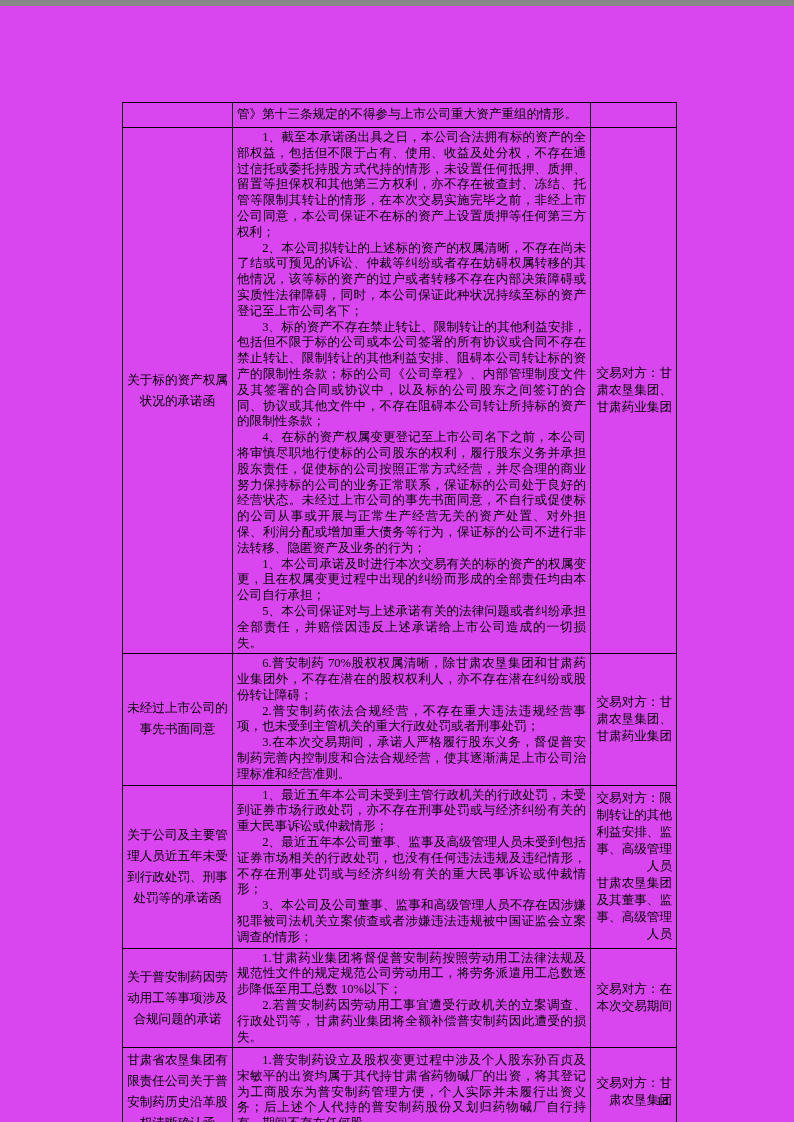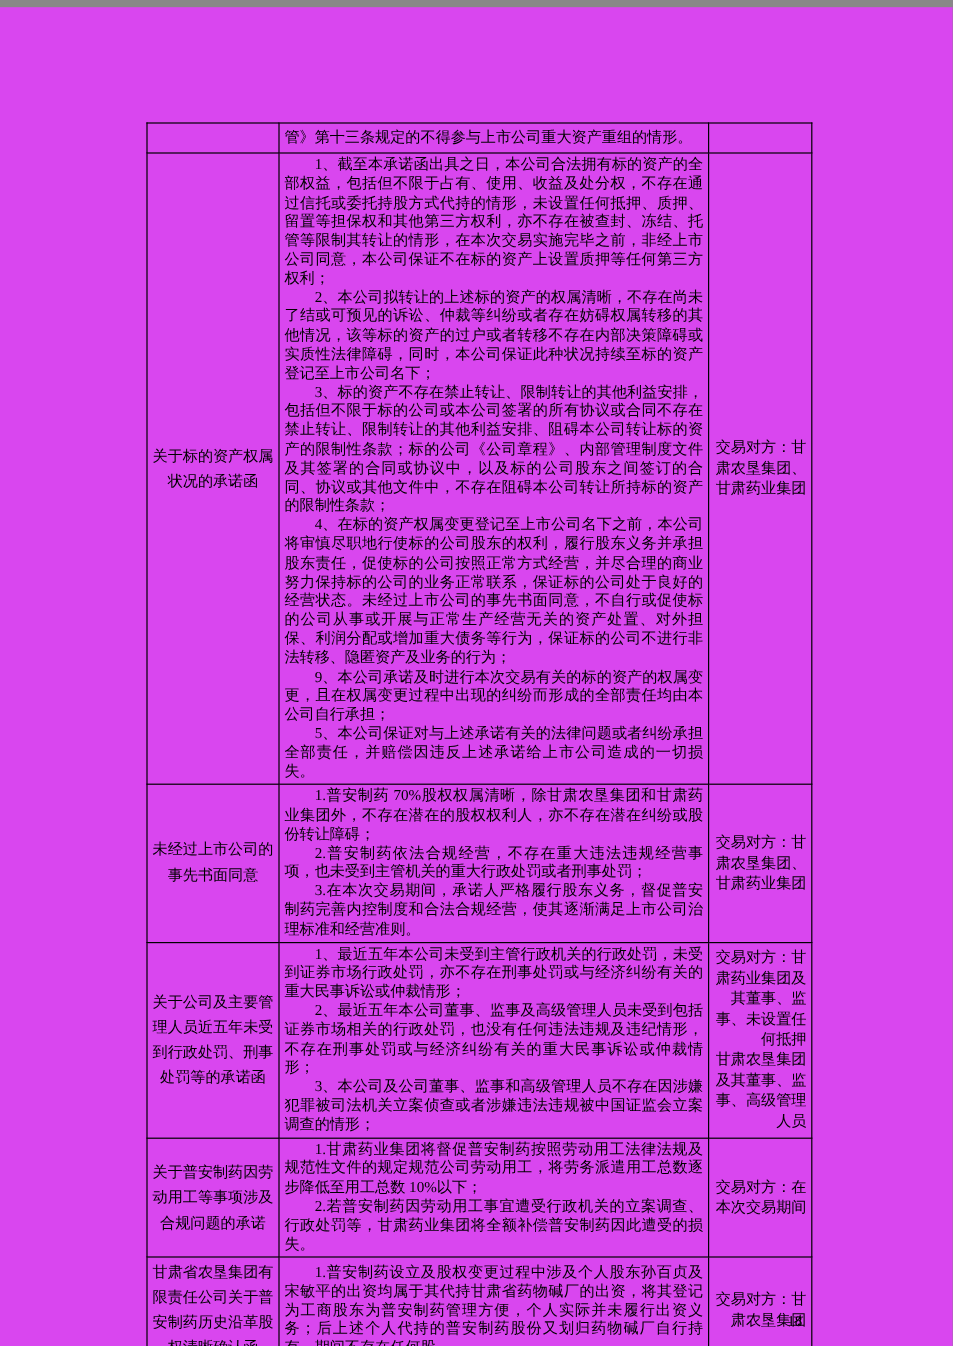--- a/index.html
+++ b/index.html
@@ -92,49 +92,49 @@
         <td class="party-cell"></td>
       </tr>
 
       <tr>
         <td class="name-cell">关于标的资产权属状况的承诺函</td>
         <td class="content-cell">
           <p>1、截至本承诺函出具之日，本公司合法拥有标的资产的全部权益，包括但不限于占有、使用、收益及处分权，不存在通过信托或委托持股方式代持的情形，未设置任何抵押、质押、留置等担保权和其他第三方权利，亦不存在被查封、冻结、托管等限制其转让的情形，在本次交易实施完毕之前，非经上市公司同意，本公司保证不在标的资产上设置质押等任何第三方权利；</p>
           <p>2、本公司拟转让的上述标的资产的权属清晰，不存在尚未了结或可预见的诉讼、仲裁等纠纷或者存在妨碍权属转移的其他情况，该等标的资产的过户或者转移不存在内部决策障碍或实质性法律障碍，同时，本公司保证此种状况持续至标的资产登记至上市公司名下；</p>
           <p>3、标的资产不存在禁止转让、限制转让的其他利益安排，包括但不限于标的公司或本公司签署的所有协议或合同不存在禁止转让、限制转让的其他利益安排、阻碍本公司转让标的资产的限制性条款；标的公司《公司章程》、内部管理制度文件及其签署的合同或协议中，以及标的公司股东之间签订的合同、协议或其他文件中，不存在阻碍本公司转让所持标的资产的限制性条款；</p>
           <p>4、在标的资产权属变更登记至上市公司名下之前，本公司将审慎尽职地行使标的公司股东的权利，履行股东义务并承担股东责任，促使标的公司按照正常方式经营，并尽合理的商业努力保持标的公司的业务正常联系，保证标的公司处于良好的经营状态。未经过上市公司的事先书面同意，不自行或促使标的公司从事或开展与正常生产经营无关的资产处置、对外担保、利润分配或增加重大债务等行为，保证标的公司不进行非法转移、隐匿资产及业务的行为；</p>
-          <p>9、本公司承诺及时进行本次交易有关的标的资产的权属变更，且在权属变更过程中出现的纠纷而形成的全部责任均由本公司自行承担；</p>
+          <p>1、本公司承诺及时进行本次交易有关的标的资产的权属变更，且在权属变更过程中出现的纠纷而形成的全部责任均由本公司自行承担；</p>
           <p>5、本公司保证对与上述承诺有关的法律问题或者纠纷承担全部责任，并赔偿因违反上述承诺给上市公司造成的一切损失。</p>
         </td>
         <td class="party-cell">
           <div class="party-line">交易对方：甘肃农垦集团、甘肃药业集团</div>
         </td>
       </tr>
 
       <tr>
         <td class="name-cell">未经过上市公司的事先书面同意</td>
         <td class="content-cell">
-          <p>1.普安制药 70%股权权属清晰，除甘肃农垦集团和甘肃药业集团外，不存在潜在的股权权利人，亦不存在潜在纠纷或股份转让障碍；</p>
+          <p>6.普安制药 70%股权权属清晰，除甘肃农垦集团和甘肃药业集团外，不存在潜在的股权权利人，亦不存在潜在纠纷或股份转让障碍；</p>
           <p>2.普安制药依法合规经营，不存在重大违法违规经营事项，也未受到主管机关的重大行政处罚或者刑事处罚；</p>
           <p>3.在本次交易期间，承诺人严格履行股东义务，督促普安制药完善内控制度和合法合规经营，使其逐渐满足上市公司治理标准和经营准则。</p>
         </td>
         <td class="party-cell">
           <div class="party-line">交易对方：甘肃农垦集团、甘肃药业集团</div>
         </td>
       </tr>
 
       <tr>
         <td class="name-cell">关于公司及主要管理人员近五年未受到行政处罚、刑事处罚等的承诺函</td>
         <td class="content-cell">
           <p>1、最近五年本公司未受到主管行政机关的行政处罚，未受到证券市场行政处罚，亦不存在刑事处罚或与经济纠纷有关的重大民事诉讼或仲裁情形；</p>
           <p>2、最近五年本公司董事、监事及高级管理人员未受到包括证券市场相关的行政处罚，也没有任何违法违规及违纪情形，不存在刑事处罚或与经济纠纷有关的重大民事诉讼或仲裁情形；</p>
           <p>3、本公司及公司董事、监事和高级管理人员不存在因涉嫌犯罪被司法机关立案侦查或者涉嫌违法违规被中国证监会立案调查的情形；</p>
         </td>
         <td class="party-cell">
-          <div class="party-line">交易对方：甘肃药业集团及其董事、监事、未设置任何抵押</div>
+          <div class="party-line">交易对方：限制转让的其他利益安排、监事、高级管理人员</div>
           <div class="party-line">甘肃农垦集团及其董事、监事、高级管理人员</div>
         </td>
       </tr>
 
       <tr>
         <td class="name-cell">关于普安制药因劳动用工等事项涉及合规问题的承诺</td>
         <td class="content-cell">
           <p>1.甘肃药业集团将督促普安制药按照劳动用工法律法规及规范性文件的规定规范公司劳动用工，将劳务派遣用工总数逐步降低至用工总数 10%以下；</p>
           <p>2.若普安制药因劳动用工事宜遭受行政机关的立案调查、行政处罚等，甘肃药业集团将全额补偿普安制药因此遭受的损失。</p>
         </td>

